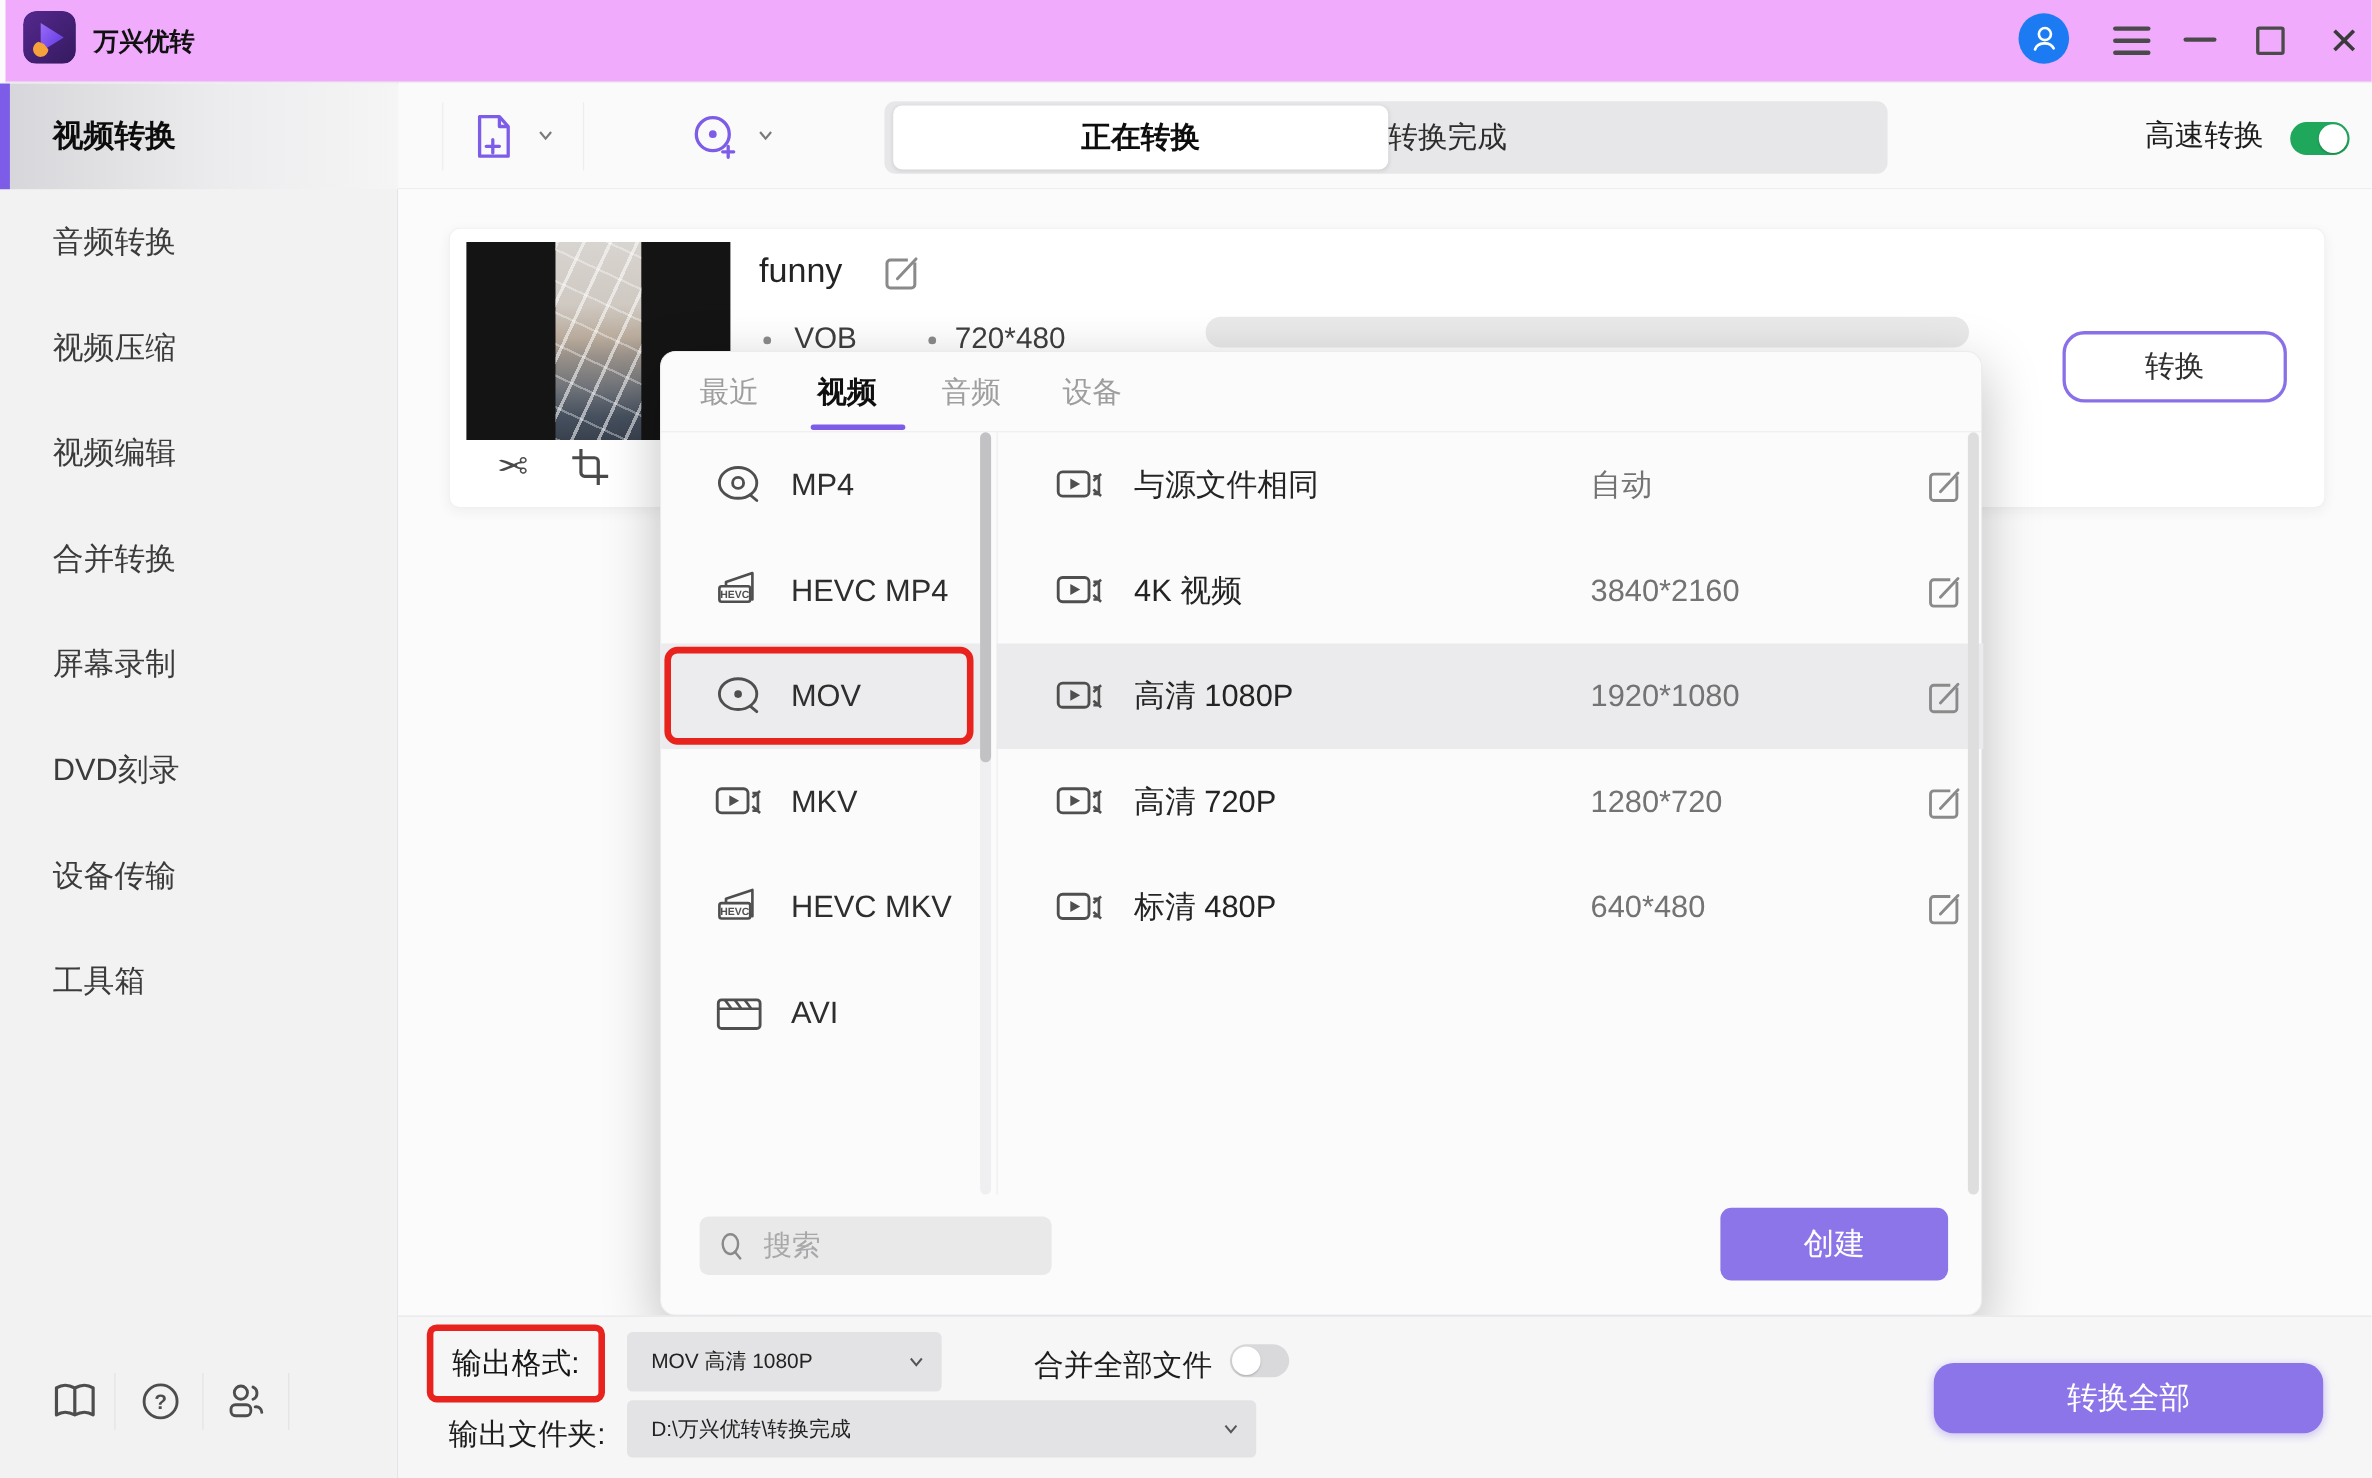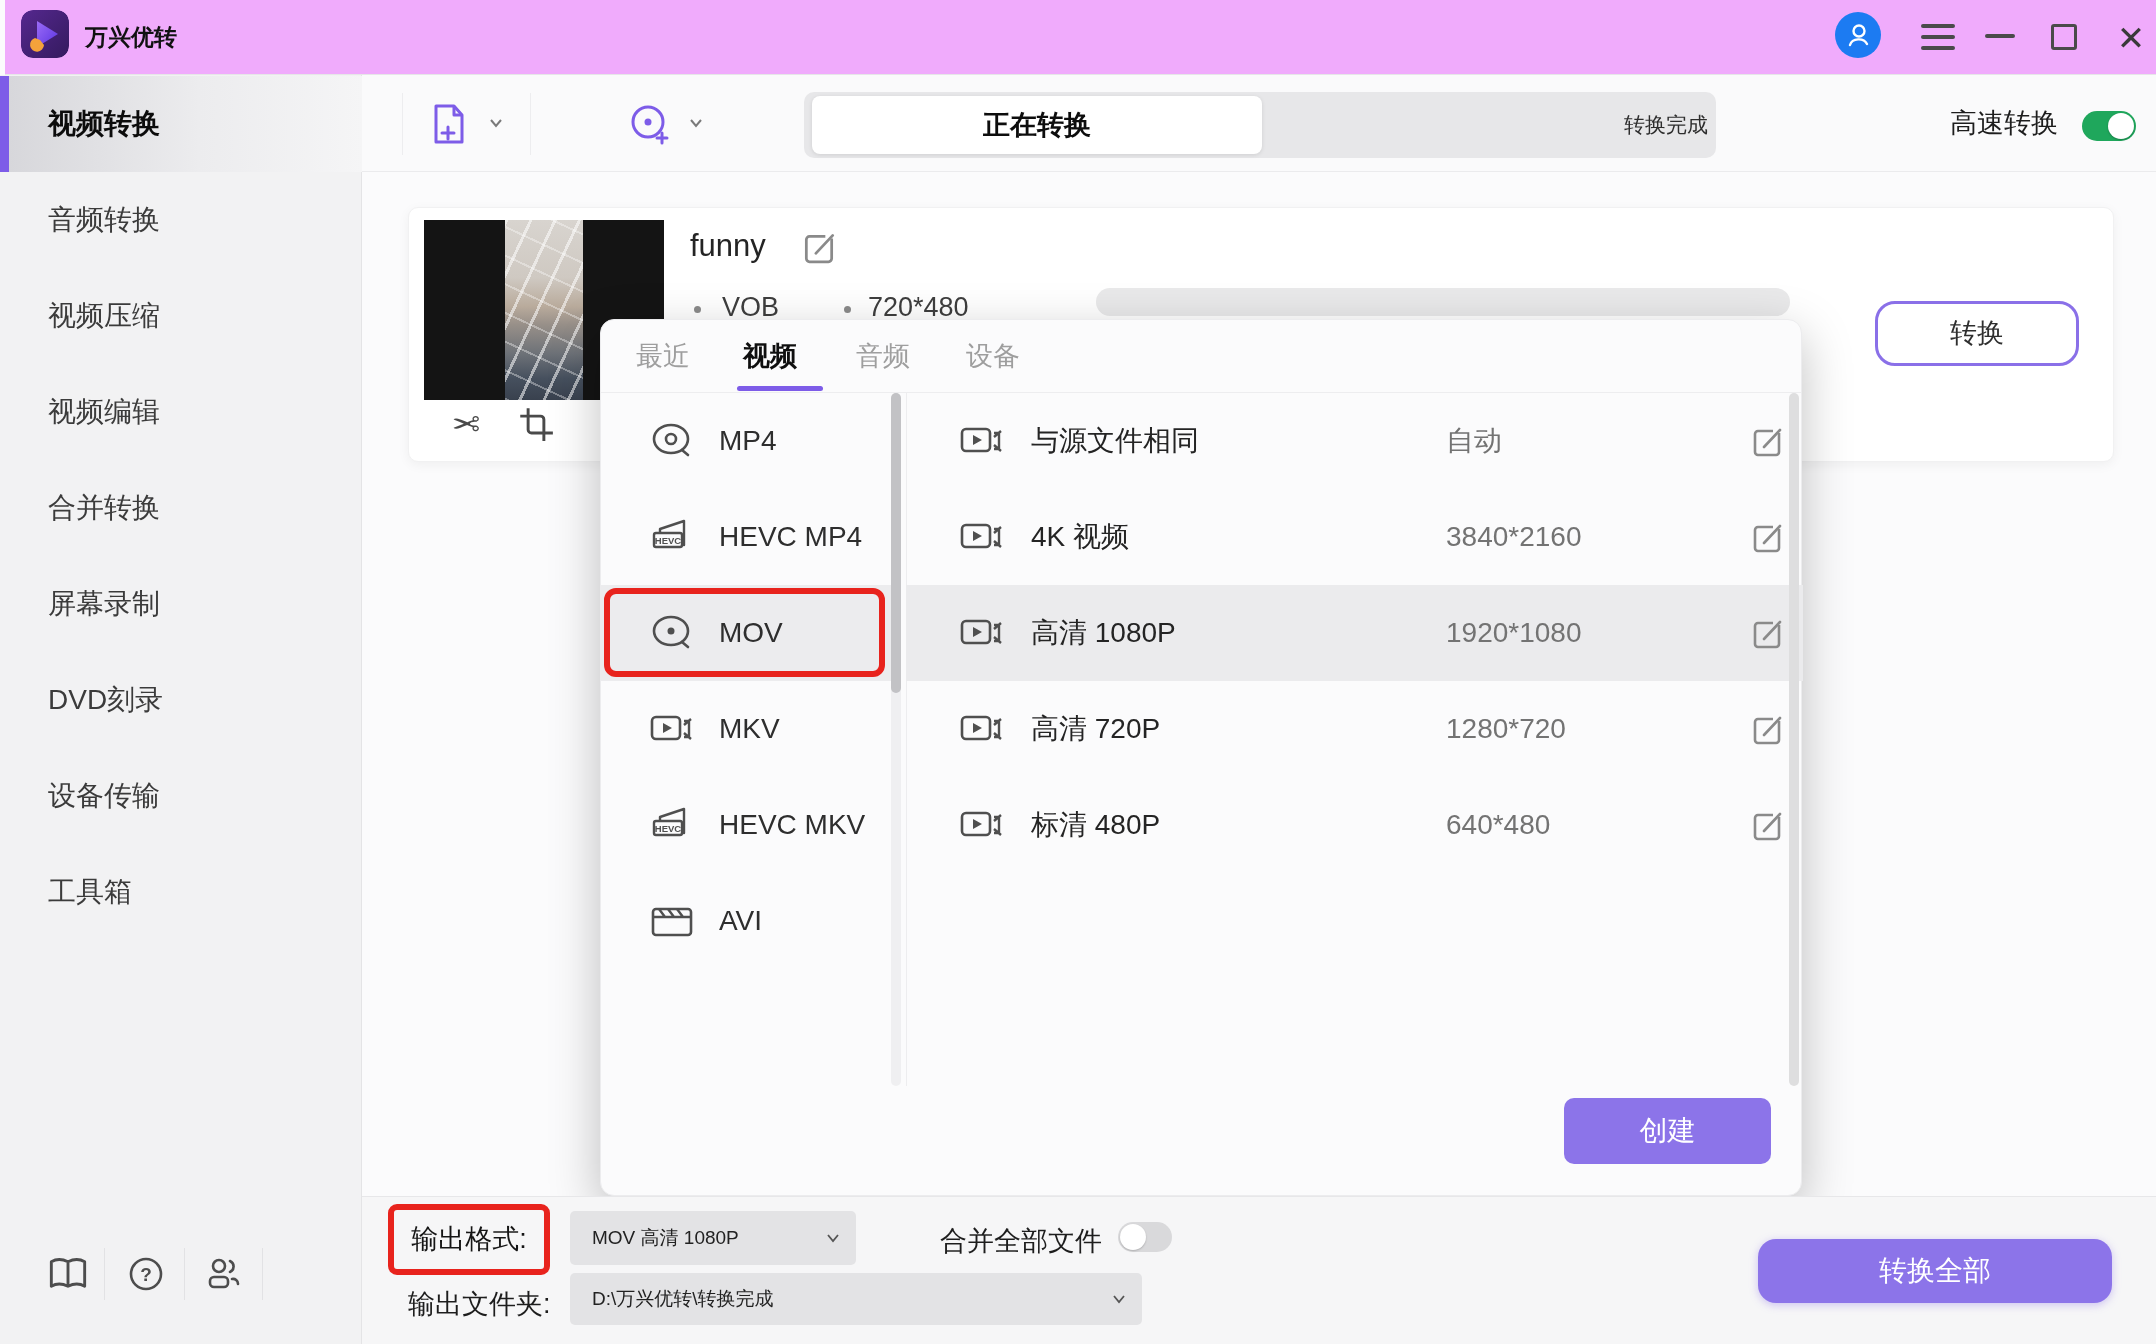--- a/index.html
+++ b/index.html
@@ -35,21 +35,21 @@
   .foot-sep { top:1248px; width:1px; height:52px; background:#e2e2e4; }
 
   
   .toolbar { left:362px; top:75px; width:1794px; height:97px; background:#fafafb; border-bottom:1px solid #ebebed; }
   .tb-sep { position:absolute; top:18px; width:1px; height:62px; background:#ededef; }
   .tb-btn { position:absolute; top:25px; width:48px; height:48px; }
   .tb-chev { position:absolute; top:42px; }
   .tabgroup { position:absolute; left:442px; top:17px; width:912px; height:66px; background:#e7e7e9; border-radius:10px; }
   .tab-active { position:absolute; left:8px; top:4px; width:450px; height:58px; background:#ffffff; border-radius:8px;
                 box-shadow:0 1px 4px rgba(0,0,0,.10); text-align:center; line-height:58px; font-size:27px; font-weight:700; color:#0d0d0d; }
-  .tab-idle { position:absolute; left:458px; top:4px; width:446px; height:58px; text-align:right; line-height:58px; font-size:21px; color:#2d2d2d; }
+  .tab-idle { position:absolute; left:458px; top:4px; width:446px; height:58px; text-align:left; line-height:58px; font-size:27px; color:#2d2d2d; }
   .fast-label { position:absolute; left:1588px; top:0; height:97px; line-height:97px; font-size:27px; color:#1d1d1d; }
   .toggle-on { position:absolute; left:1720px; top:36px; width:54px; height:30px; border-radius:15px; background:#1fa75c; }
   .toggle-on i { position:absolute; right:2px; top:2px; width:26px; height:26px; border-radius:50%; background:#fff; box-shadow:0 1px 2px rgba(0,0,0,.25); }
 
   
   .content { left:362px; top:172px; width:1794px; height:1024px; background:#fbfbfc; }
   .card { left:408px; top:207px; width:1706px; height:255px; background:#fff; border:1px solid #f1f1f2; border-radius:10px;
           box-shadow:0 3px 12px rgba(0,0,0,.05); }
   .thumb { left:424px; top:220px; width:240px; height:180px; background:#141414; overflow:hidden; }
   .thumb-strip { position:absolute; left:81px; top:0; width:78px; height:180px;
@@ -362,20 +362,27 @@
     <span class="lb">标清 480P</span>
     <span class="res">640*480</span>
     <svg class="ed" viewBox="0 0 36 36">
         <path d="M30 10 V29 a3 3 0 0 1 -3 3 H9 a3 3 0 0 1 -3 -3 V11 a3 3 0 0 1 3 -3 H24" fill="none" stroke="#8a8a8a" stroke-width="2.6"></path>
         <path d="M15 24 L31 7" stroke="#8a8a8a" stroke-width="2.6" stroke-linecap="round"></path>
       </svg>
   </div>
 
   <div class="sb-track" style="left:1188px; top:73px; height:693px; background:#dededf;"></div>
 
+  <div class="search-box">
+    <svg width="26" height="28" viewBox="0 0 26 28">
+      <ellipse cx="11" cy="12" rx="7" ry="9" fill="none" stroke="#8a8a8a" stroke-width="2.2"></ellipse>
+      <path d="M15 19 l5 6" stroke="#8a8a8a" stroke-width="2.2" stroke-linecap="round"></path>
+    </svg>
+    <input value="" placeholder="搜索" style="">
+  </div>
   <div class="create-btn">创建</div>
 </div>
 
 <div class="abs bottombar">
   <div class="bb-redbox">
     <span>输出格式:</span>
   </div>
 
   <div class="bb-select" style="left:208px; top:14px; width:286px; height:54px;">
     <span class="val">MOV 高清 1080P</span>

